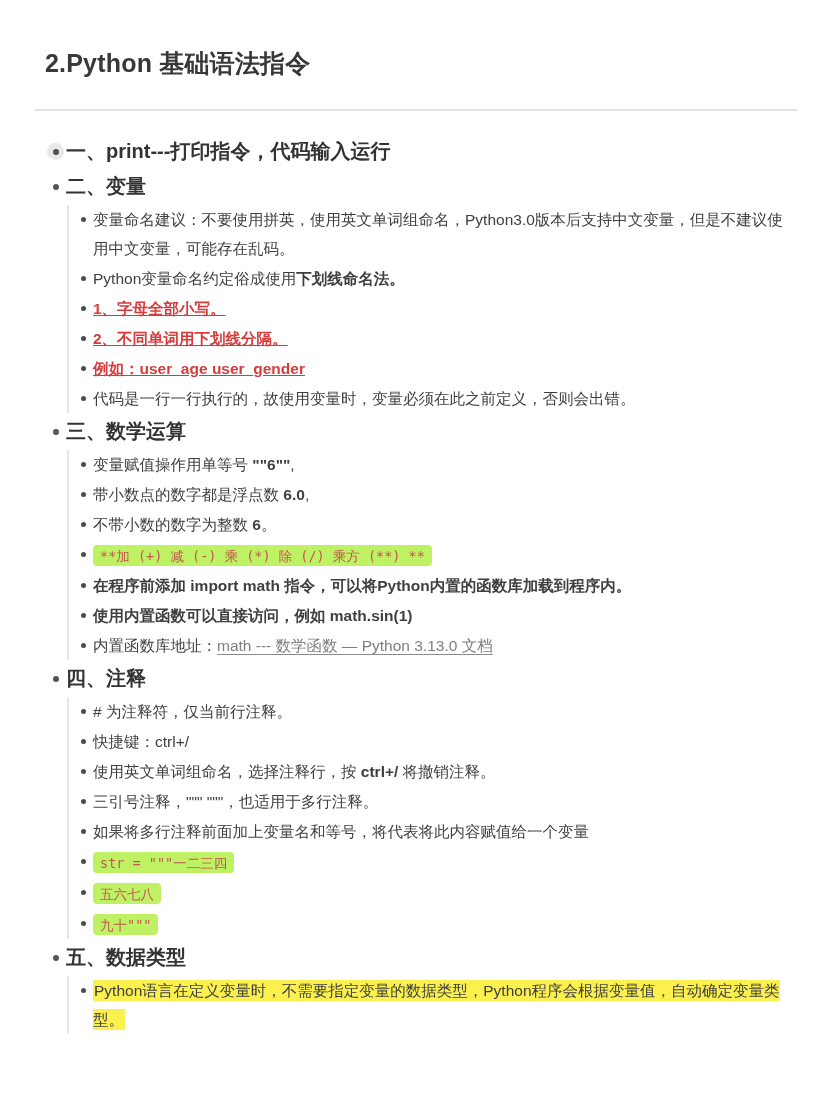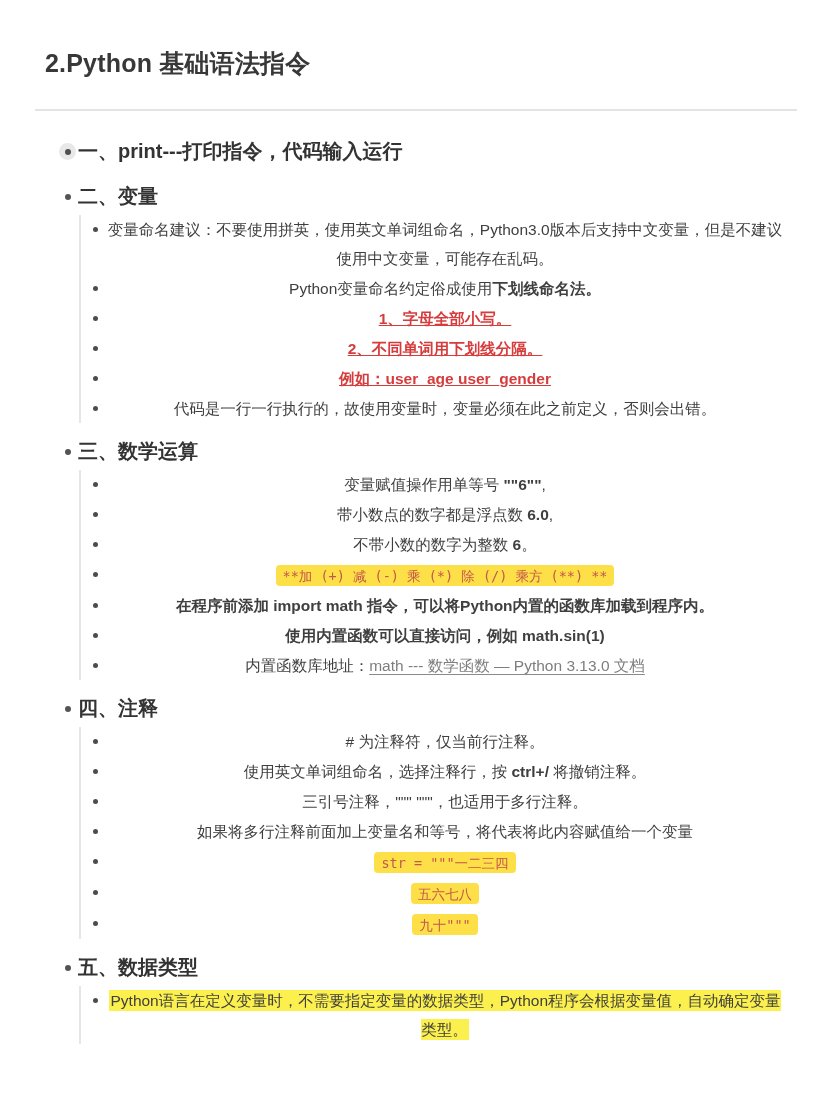--- a/index.html
+++ b/index.html
@@ -20,21 +20,21 @@
     color: #383838;
     letter-spacing: .2px;
   }
   hr.divider {
     border: none;
     border-top: 2px solid #e4e4e4;
     margin: 29px 0 0 -10px;
   }
   .outline { margin-top: 24px; }
 
-  .section { margin: 12px; }
+  .section { margin: 0; }
   .h-row {
     display: flex;
     align-items: flex-start;
     font-size: 20px;
     line-height: 33px;
     font-weight: 700;
     color: #333333;
     margin: 2px 0;
   }
   .h-text { flex: 1; }
@@ -44,21 +44,21 @@
     border-left: 2px solid #e6e6e6;
     padding-left: 4px;
   }
   .i-row {
     display: flex;
     align-items: flex-start;
     font-size: 15.5px;
     line-height: 29px;
     margin: 1px 0;
   }
-  .i-text { flex: 1; word-break: break-word; text-align: center; }
+  .i-text { flex: 1; word-break: break-word; }
 
   
   .marker {
     flex: 0 0 21px;
     width: 21px;
     display: flex;
     align-items: center;
     justify-content: center;
   }
   .h-row .marker { height: 33px; }
@@ -81,21 +81,21 @@
   .marker.collapsed i { background: #4f4f4f; }
 
   
   .plain {}
   .bold { font-weight: 700; }
   .red-bold { color: #d63c3c; font-weight: 700; text-decoration: underline; }
   .code {
     font-family: "DejaVu Sans Mono", monospace;
     font-size: 13.5px;
     color: #c4574e;
-    background: #fde047;
+    background: #bef264;
     border-radius: 4px;
     padding: 2.5px 7px;
   }
   .highlight { background: #fbf04e; padding: 2px 1px; }
   a.link {
     color: #7e7e7e;
     text-underline-offset: 2.5px;
     text-decoration-color: #8a8a8a;
   }
 </style>
@@ -223,20 +223,26 @@
           <div class="i-row">
             <span class="marker sub">
               <i></i>
             </span>
             <span class="i-text"><span class="plain"># 为注释符，仅当前行注释。</span></span>
           </div>
           <div class="i-row">
             <span class="marker sub">
               <i></i>
             </span>
+            <span class="i-text"><span class="plain">快捷键：ctrl+/</span></span>
+          </div>
+          <div class="i-row">
+            <span class="marker sub">
+              <i></i>
+            </span>
             <span class="i-text"><span class="plain">使用英文单词组命名，选择注释行，按 </span><span class="bold">ctrl+/</span><span class="plain"> 将撤销注释。</span></span>
           </div>
           <div class="i-row">
             <span class="marker sub">
               <i></i>
             </span>
             <span class="i-text"><span class="plain">三引号注释，""" """，也适用于多行注释。</span></span>
           </div>
           <div class="i-row">
             <span class="marker sub">

